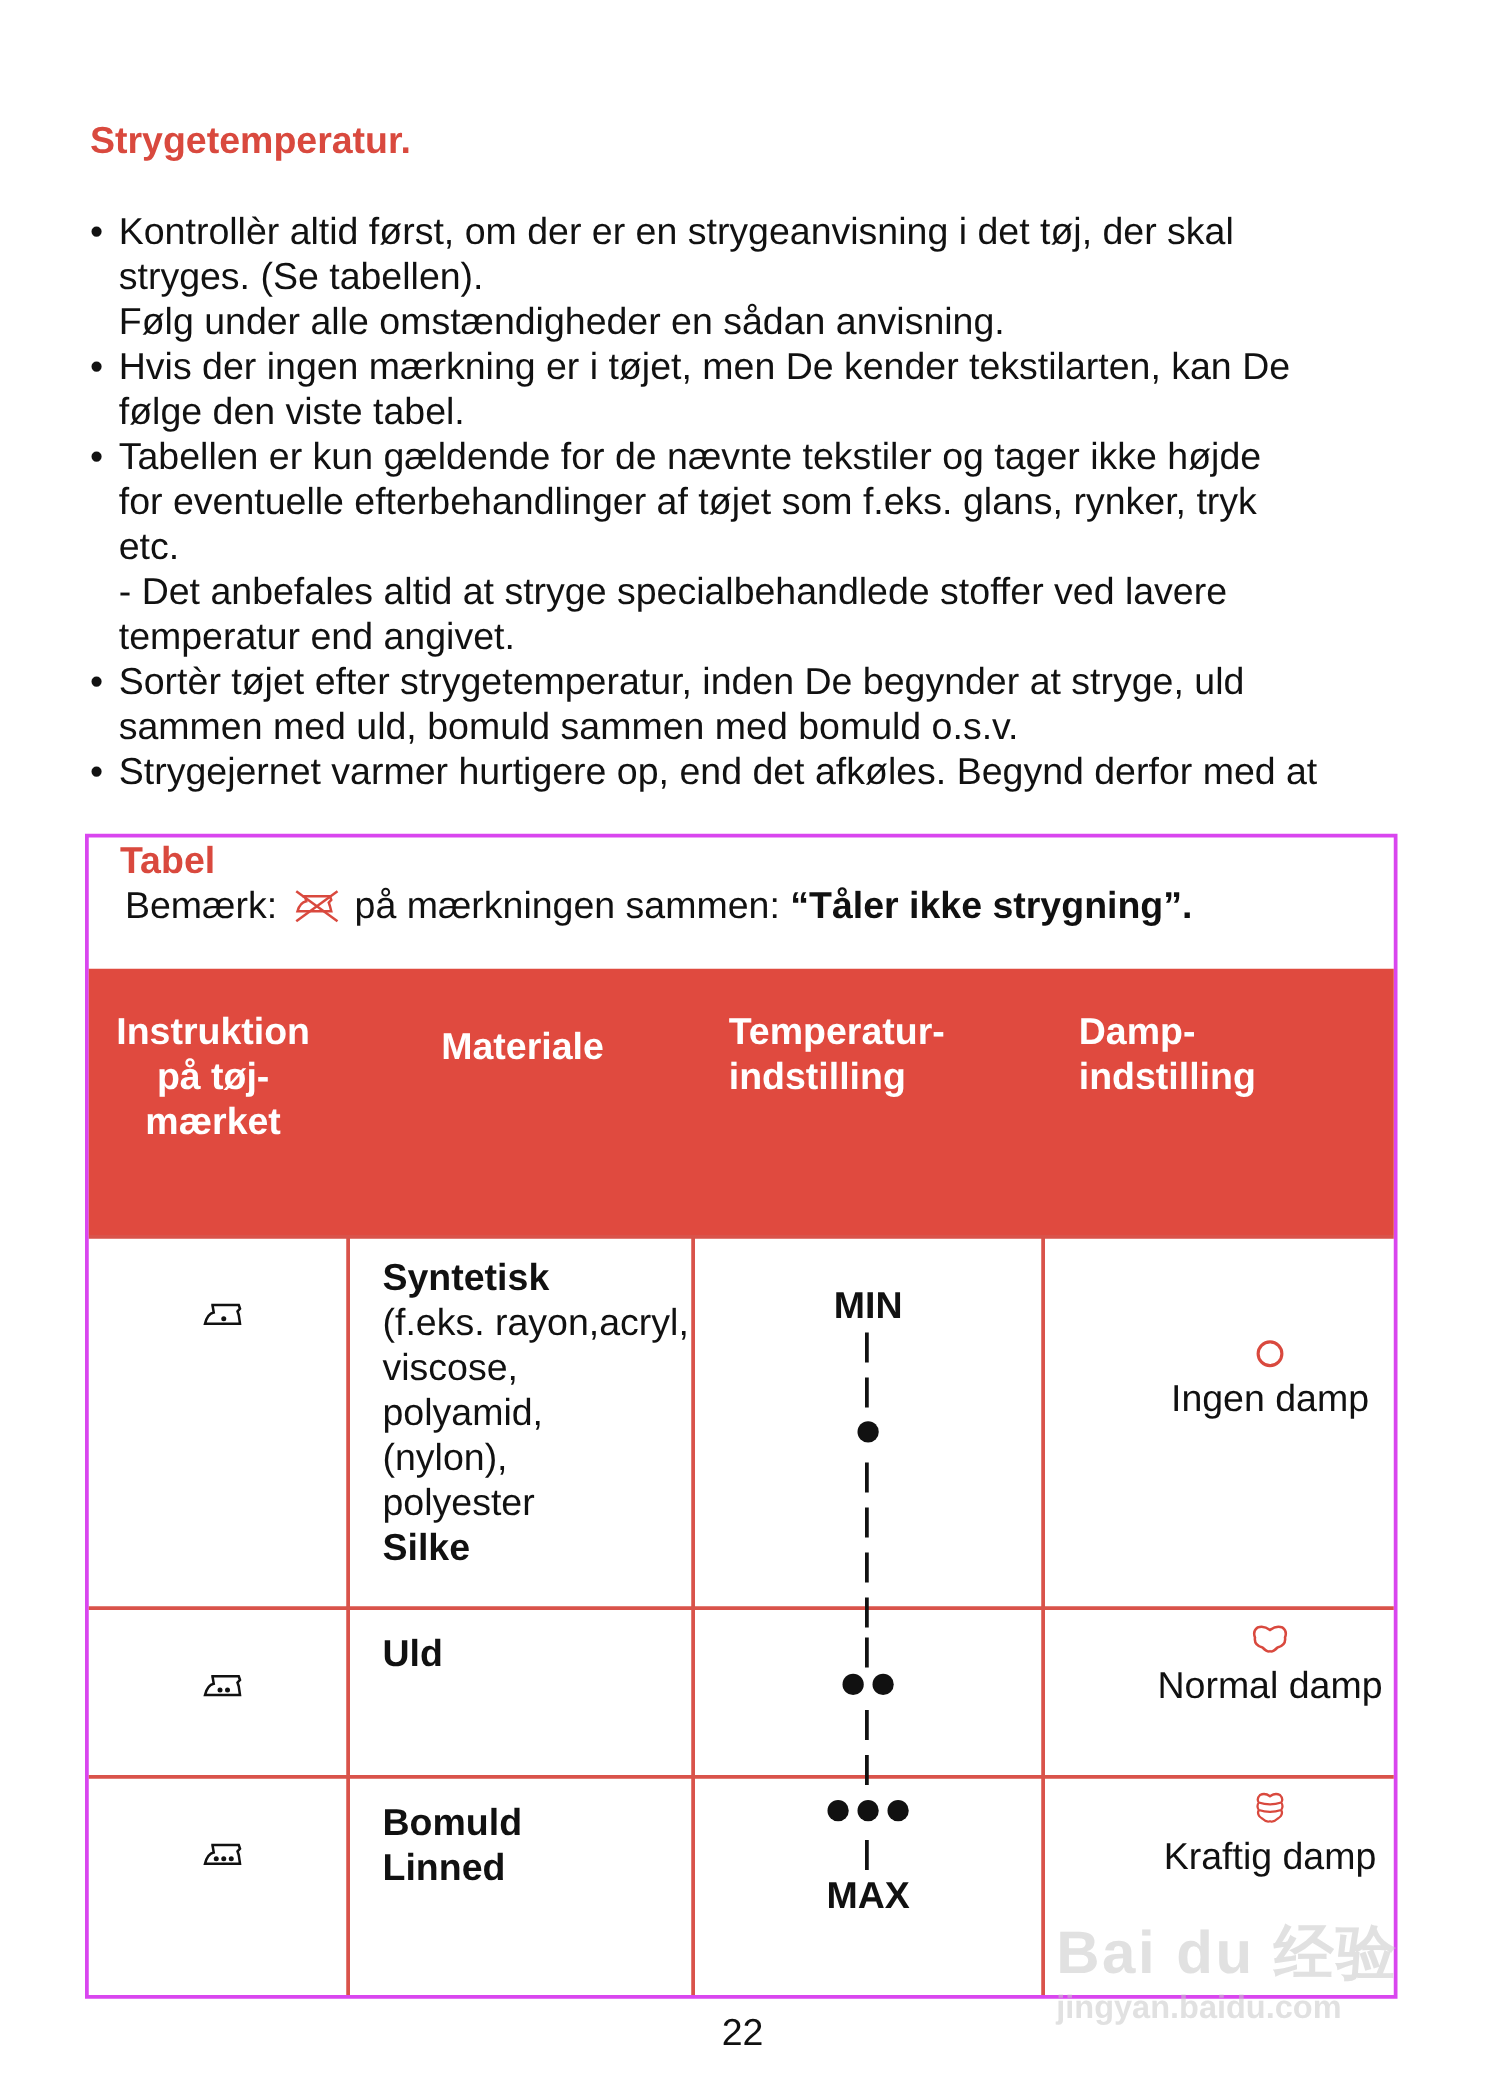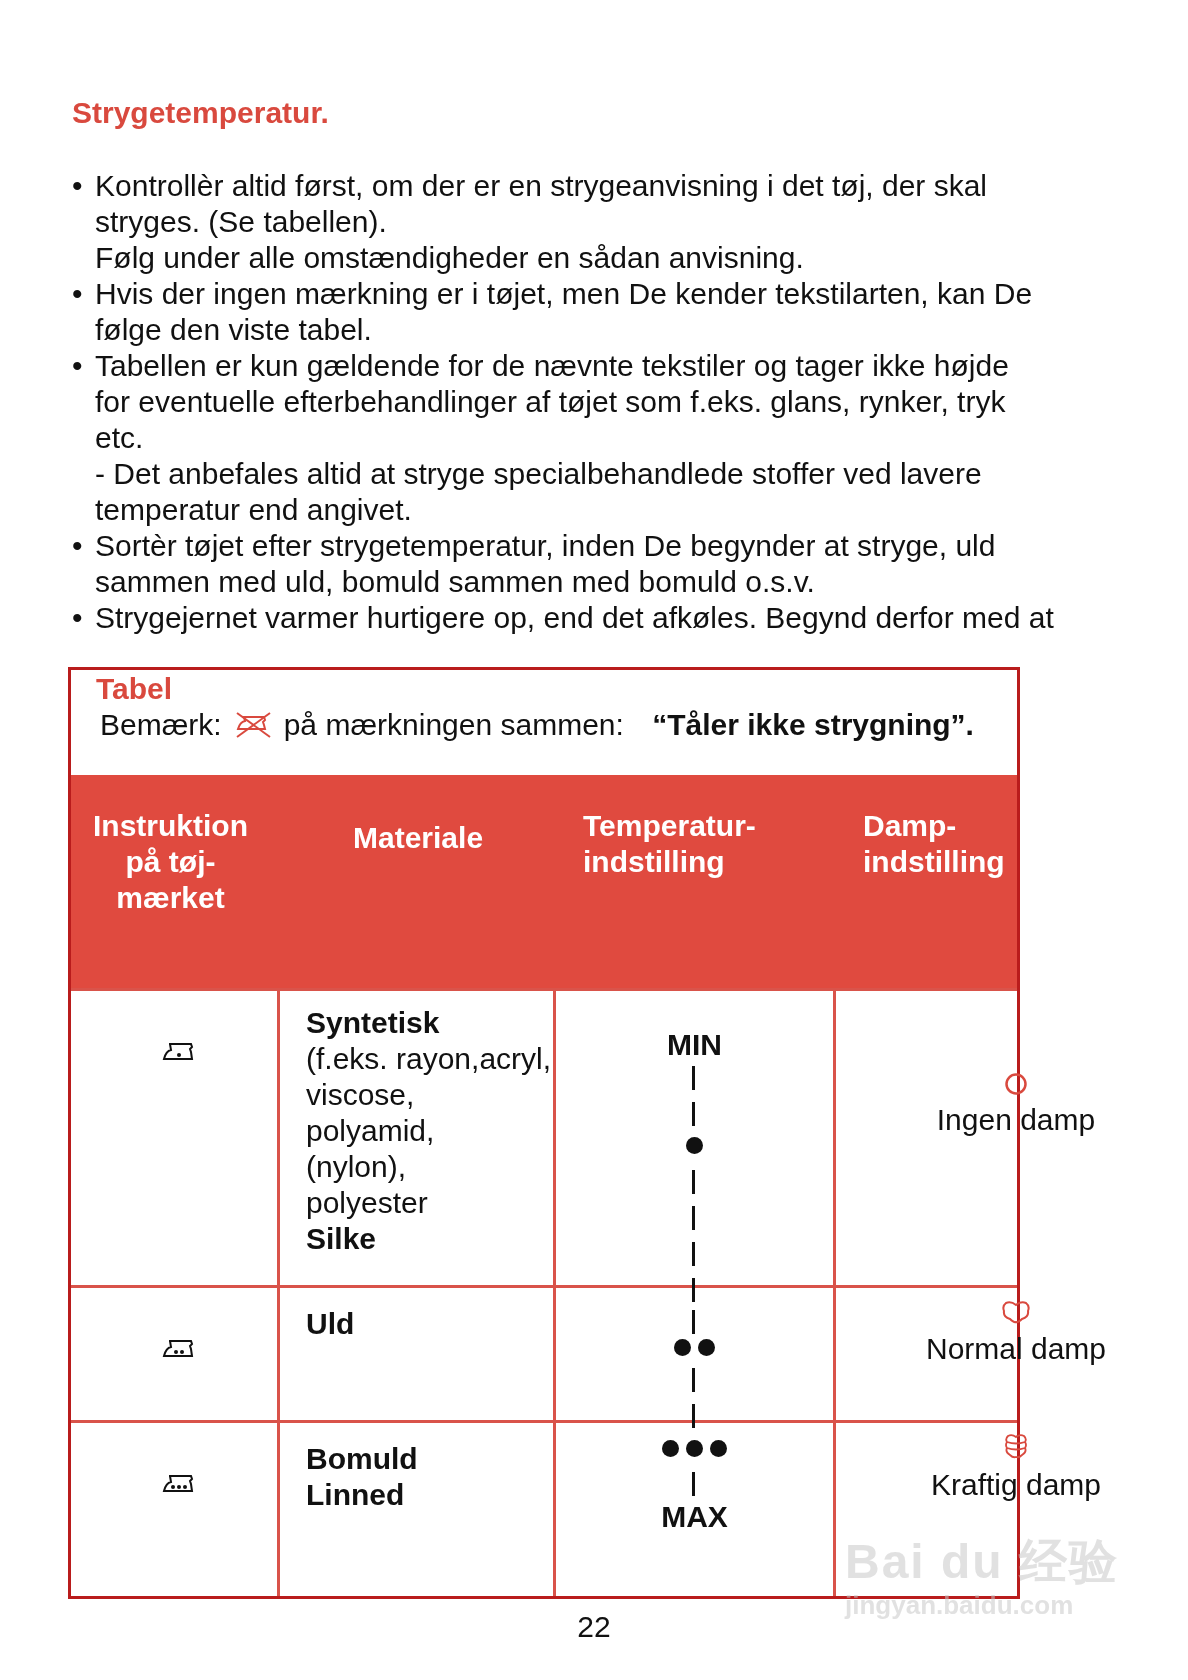--- a/index.html
+++ b/index.html
@@ -4,27 +4,27 @@
 <style>
   html, body { margin: 0; padding: 0; background: #ffffff; }
   body { width: 1188px; height: 1680px; position: relative; overflow: hidden;
          font-family: "Liberation Sans", sans-serif; color: #111; }
   .title { position: absolute; left: 72px; top: 96px; font-size: 30px; font-weight: bold; color: #d9493e; margin: 0; }
   .bullets { position: absolute; left: 72px; top: 168px; width: 1060px; font-size: 30px; line-height: 36px; }
   .bullet { position: relative; padding-left: 23px; }
   .bullet .dot { position: absolute; left: 0; top: 0; }
   .cont { display: block; }
 
-  .tbl { position: absolute; left: 68px; top: 667px; width: 952px; height: 932px;
-         border: 3px solid #b91c1c; box-sizing: border-box; }
+  .tbl { position: absolute; left: 68px; top: 667px; width: 1050px; height: 932px;
+         border: 3px solid #d946ef; box-sizing: border-box; }
   .tbl-caption { position: absolute; left: 0; top: 0; width: 100%; height: 105px; }
   .cap-title { position: absolute; left: 25px; top: 2px; font-size: 30px; font-weight: bold; color: #d9493e; }
   .cap-note { position: absolute; left: 29px; top: 38px; font-size: 30px; white-space: nowrap; display: flex; align-items: center; }
   .cap-note .noiron { display: inline-block; width: 40px; height: 28px; margin: 0 10px 0 12px; }
-  .cap-note b { font-weight: bold; margin-left: 20px; }
+  .cap-note b { font-weight: bold; }
 
   .thead { position: absolute; left: 0; top: 105px; width: 100%; height: 213px; background: #e04a3f; }
   .th { position: absolute; color: #fff; font-weight: bold; font-size: 30px; line-height: 36px; }
 
   .row { position: absolute; left: 0; width: 100%; border-top: 3px solid #d9534a; box-sizing: border-box; }
   .vline { position: absolute; top: 318px; bottom: 0; width: 3px; background: #d9534a; }
   .cell { position: absolute; }
   .mat { font-size: 30px; line-height: 36px; }
   .mat b { font-weight: bold; }
   .iron { position: absolute; width: 36px; height: 22px; }

